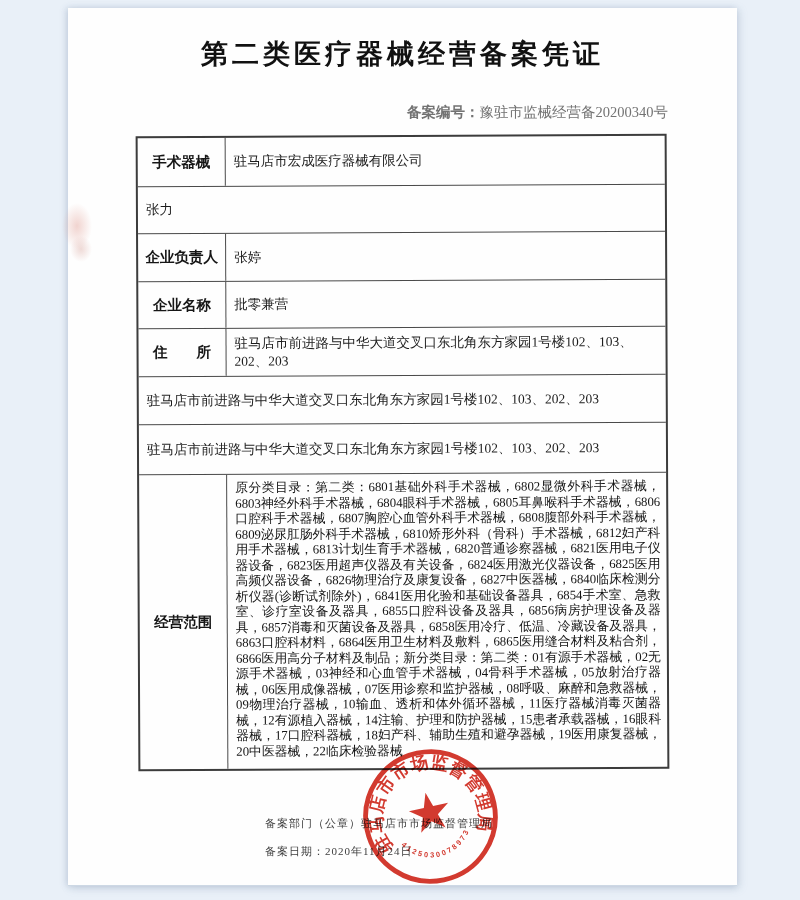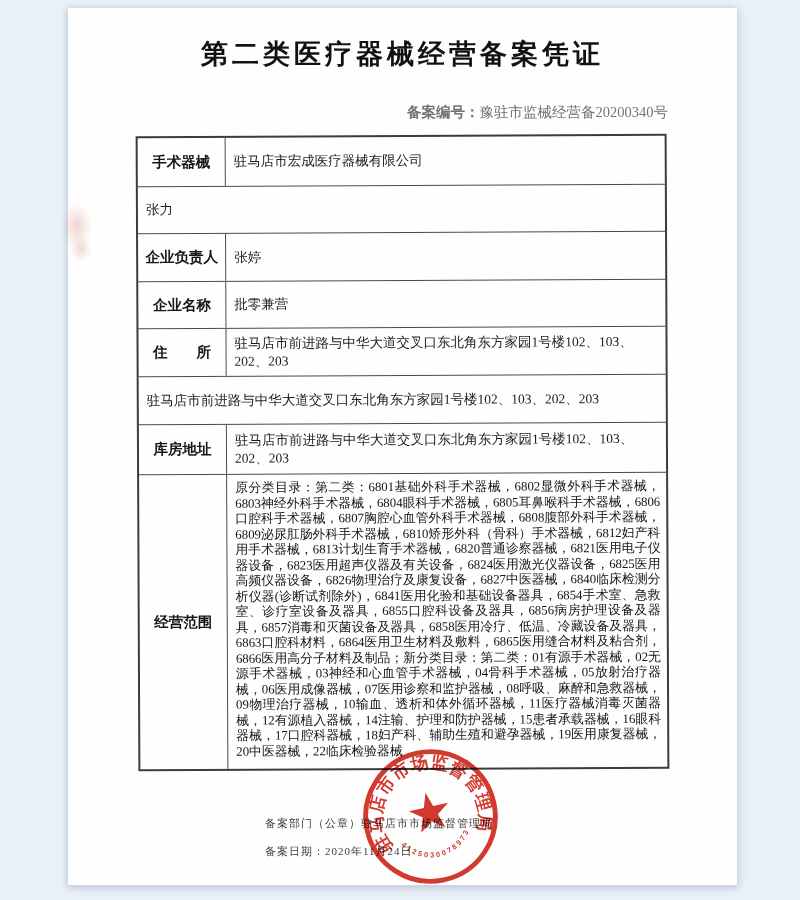--- a/index.html
+++ b/index.html
@@ -63,21 +63,20 @@
       <div class="cell-value">批零兼营</div>
     </div>
     <div class="row h48">
       <div class="cell-label">住　　所</div>
       <div class="cell-value">驻马店市前进路与中华大道交叉口东北角东方家园1号楼102、103、202、203</div>
     </div>
     <div class="row h48">
       <div class="cell-value">驻马店市前进路与中华大道交叉口东北角东方家园1号楼102、103、202、203</div>
     </div>
     <div class="row h50">
-      <div class="cell-label">库房地址</div>
       <div class="cell-value">驻马店市前进路与中华大道交叉口东北角东方家园1号楼102、103、202、203</div>
     </div>
     <div class="row hscope">
       <div class="cell-label">经营范围</div>
       <div class="cell-value scope">原分类目录：第二类：6801基础外科手术器械，6802显微外科手术器械，6803神经外科手术器械，6804眼科手术器械，6805耳鼻喉科手术器械，6806口腔科手术器械，6807胸腔心血管外科手术器械，6808腹部外科手术器械，6809泌尿肛肠外科手术器械，6810矫形外科（骨科）手术器械，6812妇产科用手术器械，6813计划生育手术器械，6820普通诊察器械，6821医用电子仪器设备，6823医用超声仪器及有关设备，6824医用激光仪器设备，6825医用高频仪器设备，6826物理治疗及康复设备，6827中医器械，6840临床检测分析仪器(诊断试剂除外)，6841医用化验和基础设备器具，6854手术室、急救室、诊疗室设备及器具，6855口腔科设备及器具，6856病房护理设备及器具，6857消毒和灭菌设备及器具，6858医用冷疗、低温、冷藏设备及器具，6863口腔科材料，6864医用卫生材料及敷料，6865医用缝合材料及粘合剂，6866医用高分子材料及制品；新分类目录：第二类：01有源手术器械，02无源手术器械，03神经和心血管手术器械，04骨科手术器械，05放射治疗器械，06医用成像器械，07医用诊察和监护器械，08呼吸、麻醉和急救器械，09物理治疗器械，10输血、透析和体外循环器械，11医疗器械消毒灭菌器械，12有源植入器械，14注输、护理和防护器械，15患者承载器械，16眼科器械，17口腔科器械，18妇产科、辅助生殖和避孕器械，19医用康复器械，20中医器械，22临床检验器械</div>
     </div>
   </div>
 
   <div class="footer-line fl1">备案部门（公章）驻马店市市场监督管理局</div>
   <div class="footer-line fl2">备案日期：2020年11月24日</div>

